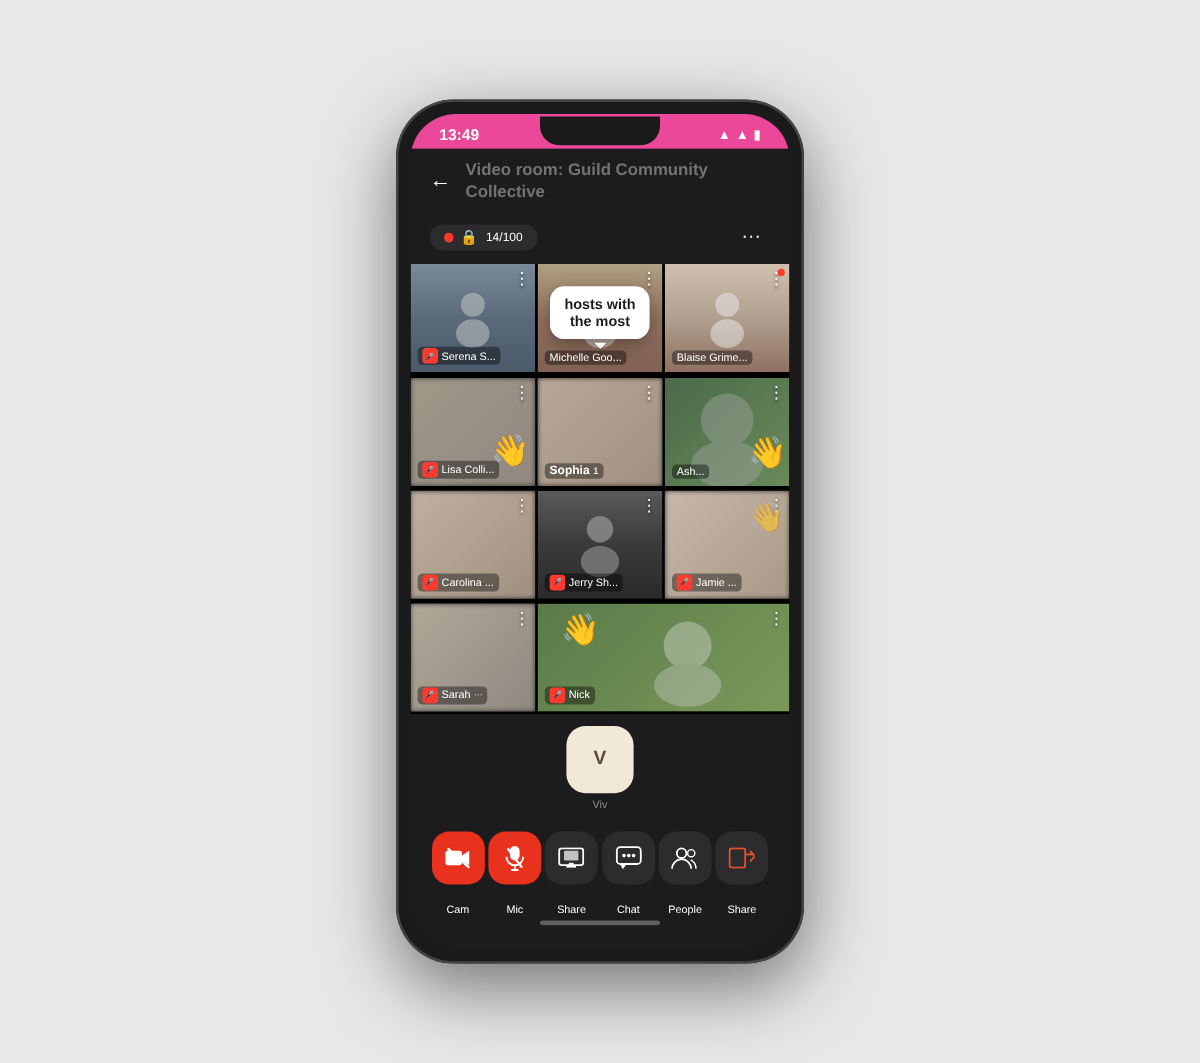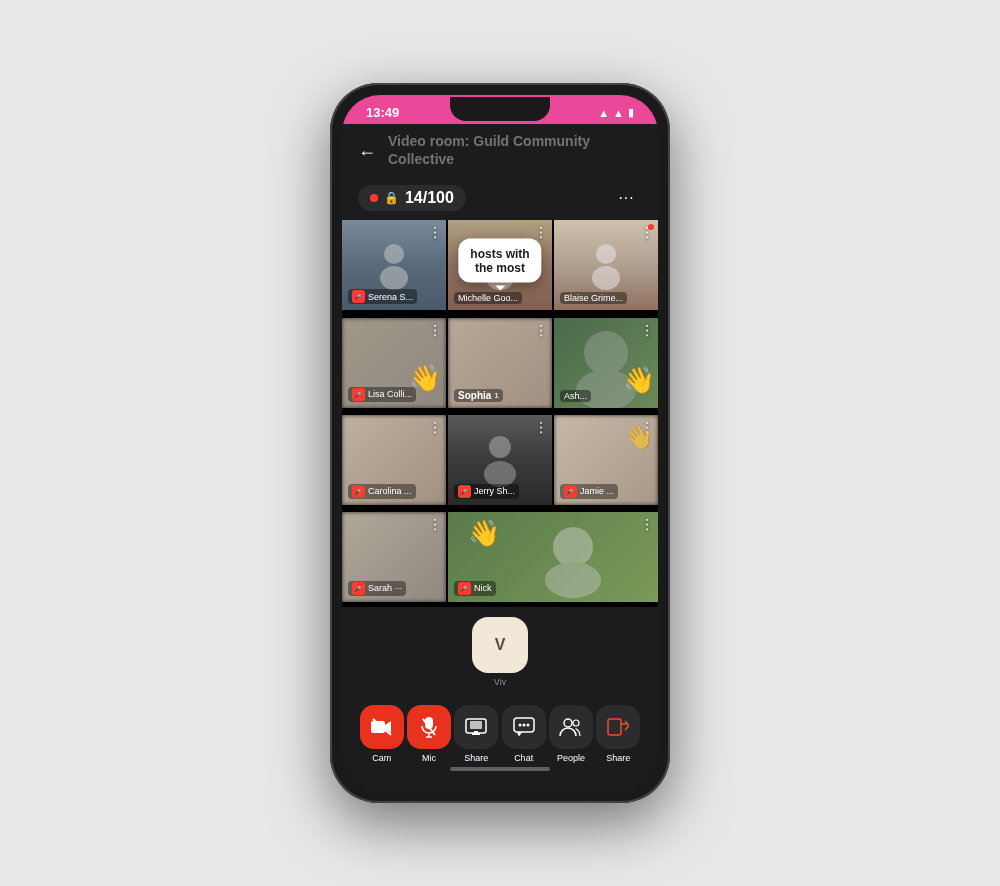--- a/index.html
+++ b/index.html
@@ -106,22 +106,22 @@
       width: 8px;
       height: 8px;
       background: #ff3b30;
       border-radius: 50%;
     }
     .lock-icon {
       font-size: 12px;
     }
     .count-text {
       color: white;
-      font-size: 16px;
-      font-weight: 700;
+      font-size: 10px;
+      font-weight: 400;
     }
     .more-btn {
       color: white;
       font-size: 16px;
       width: 32px;
       height: 32px;
       display: flex;
       align-items: center;
       justify-content: center;
       cursor: pointer;
@@ -257,21 +257,21 @@
     }
     .controls {
       display: flex;
       justify-content: space-around;
       align-items: center;
     }
     .ctrl-item {
       display: flex;
       flex-direction: column;
       align-items: center;
-      gap: 4px;
+      gap: 16px;
       cursor: pointer;
     }
     .ctrl-btn {
       width: 44px;
       height: 44px;
       border-radius: 14px;
       display: flex;
       align-items: center;
       justify-content: center;
       font-size: 20px;

